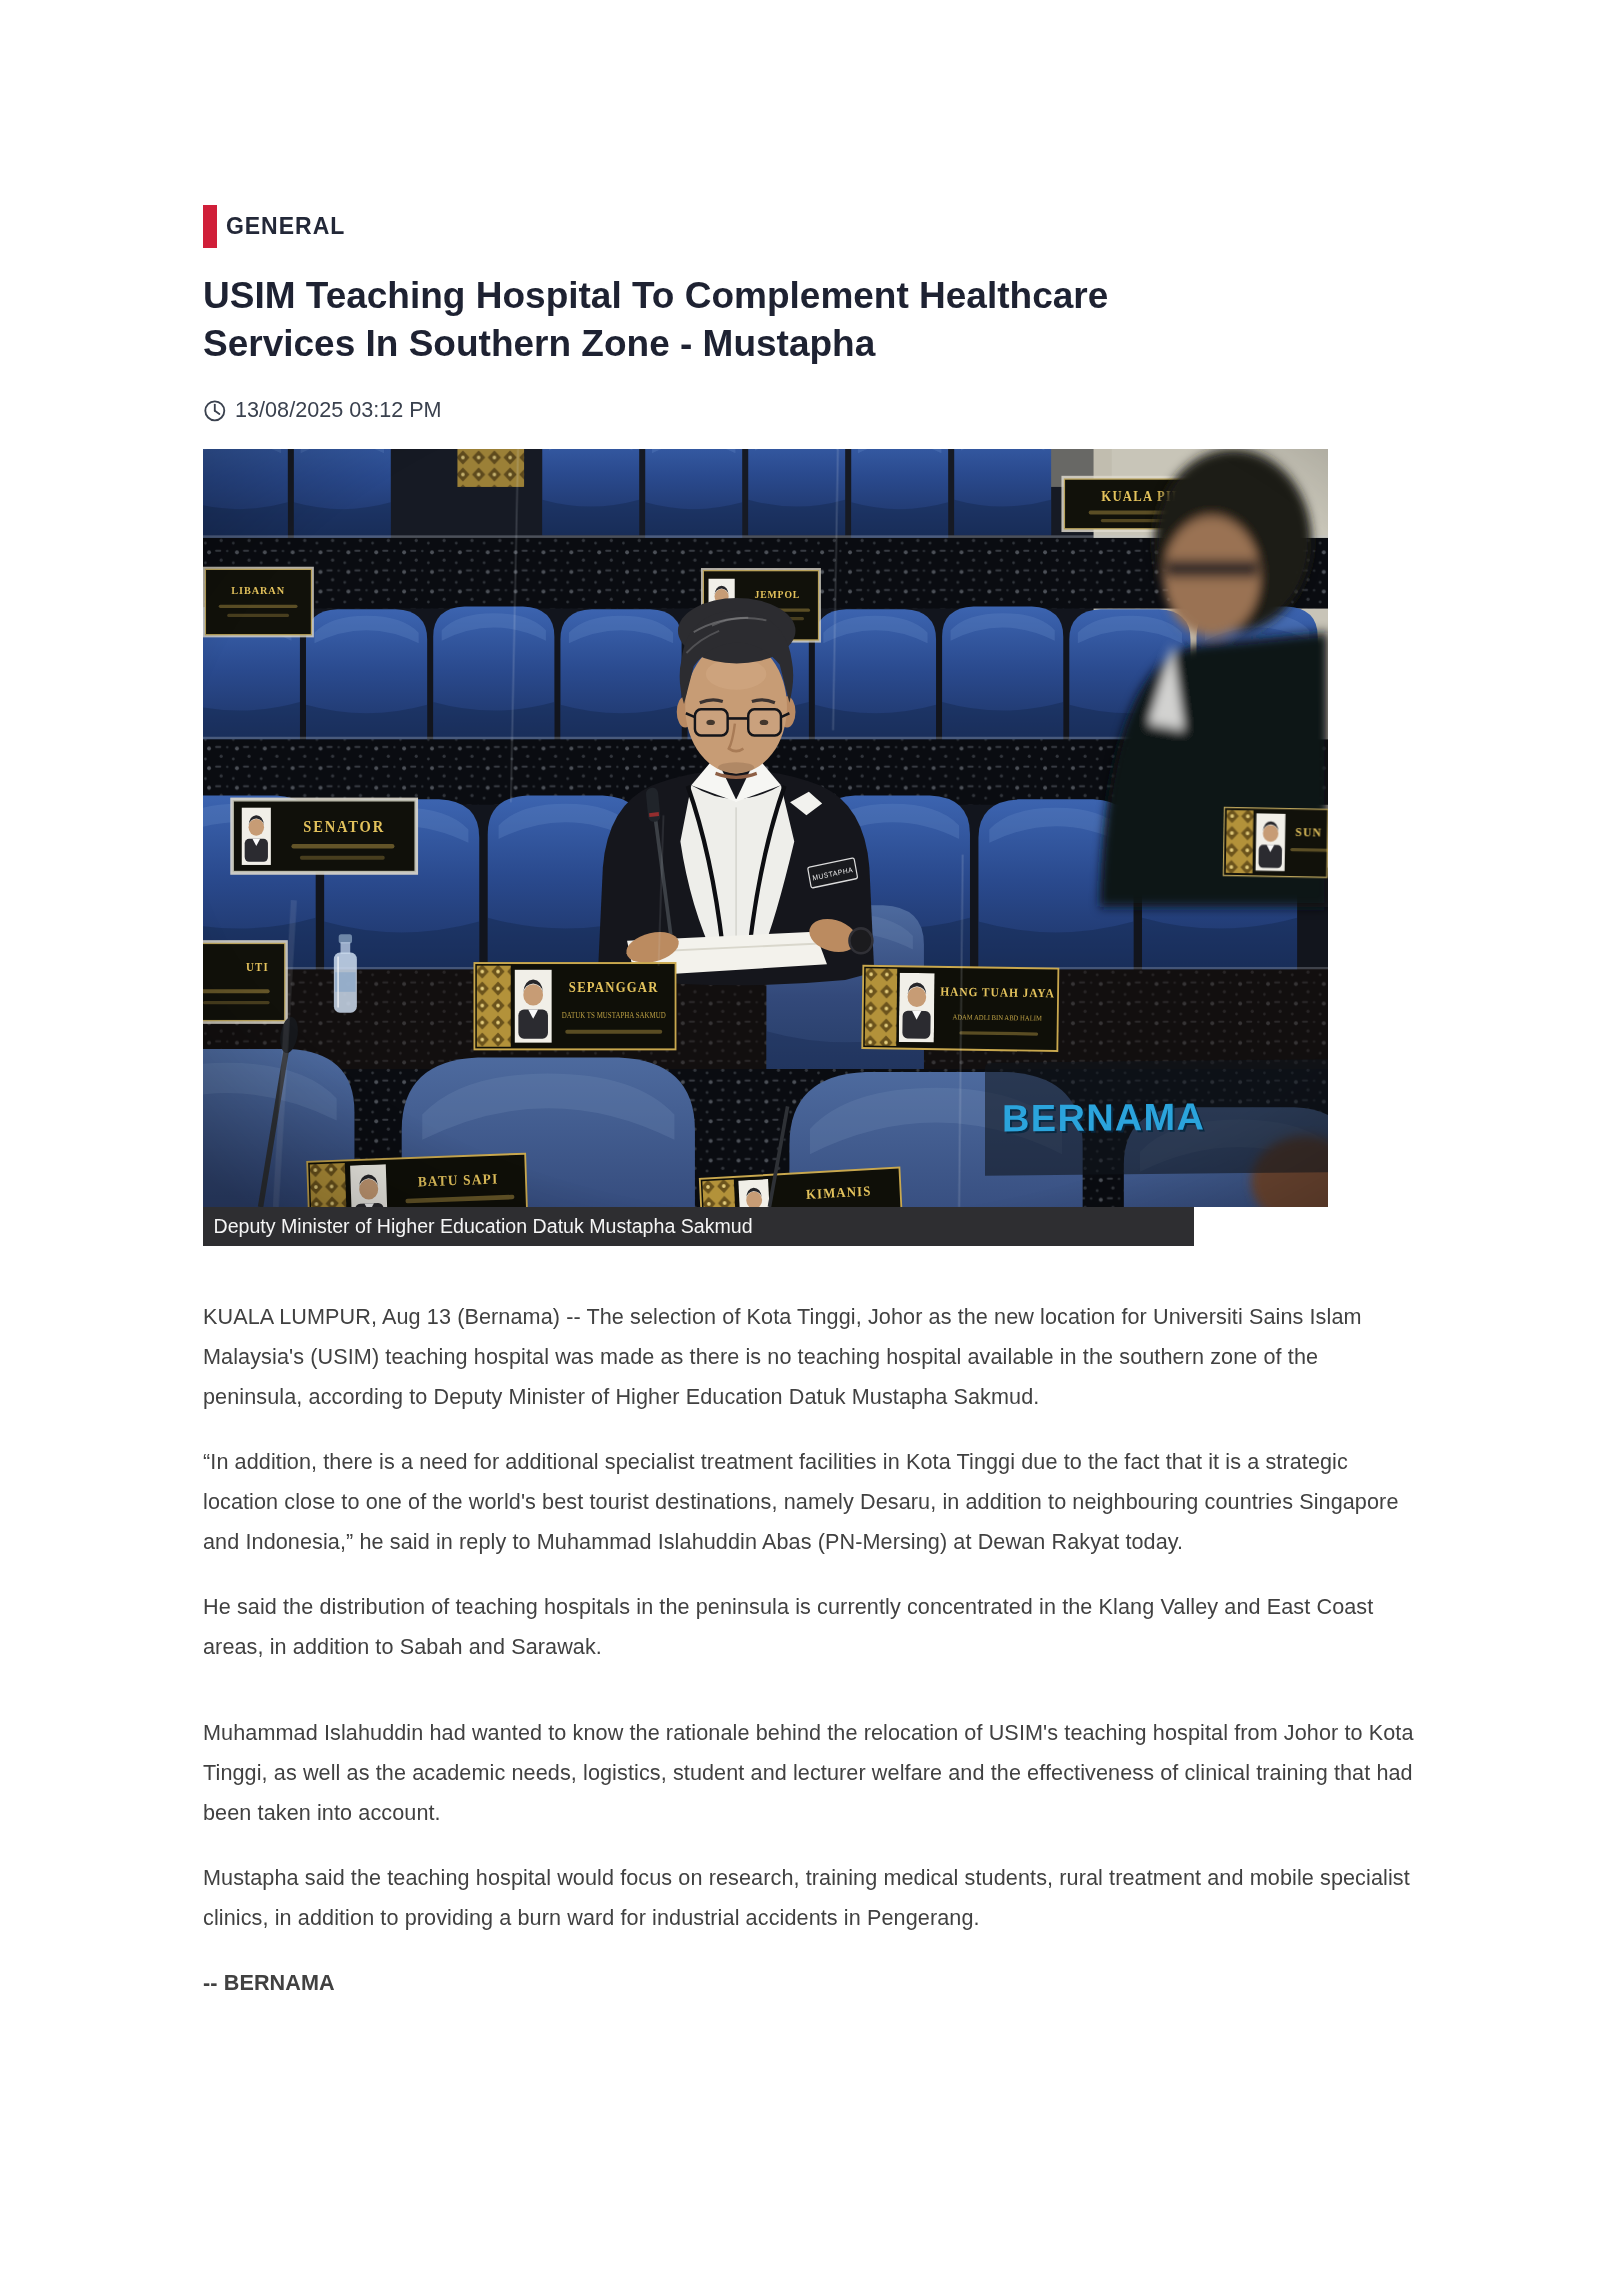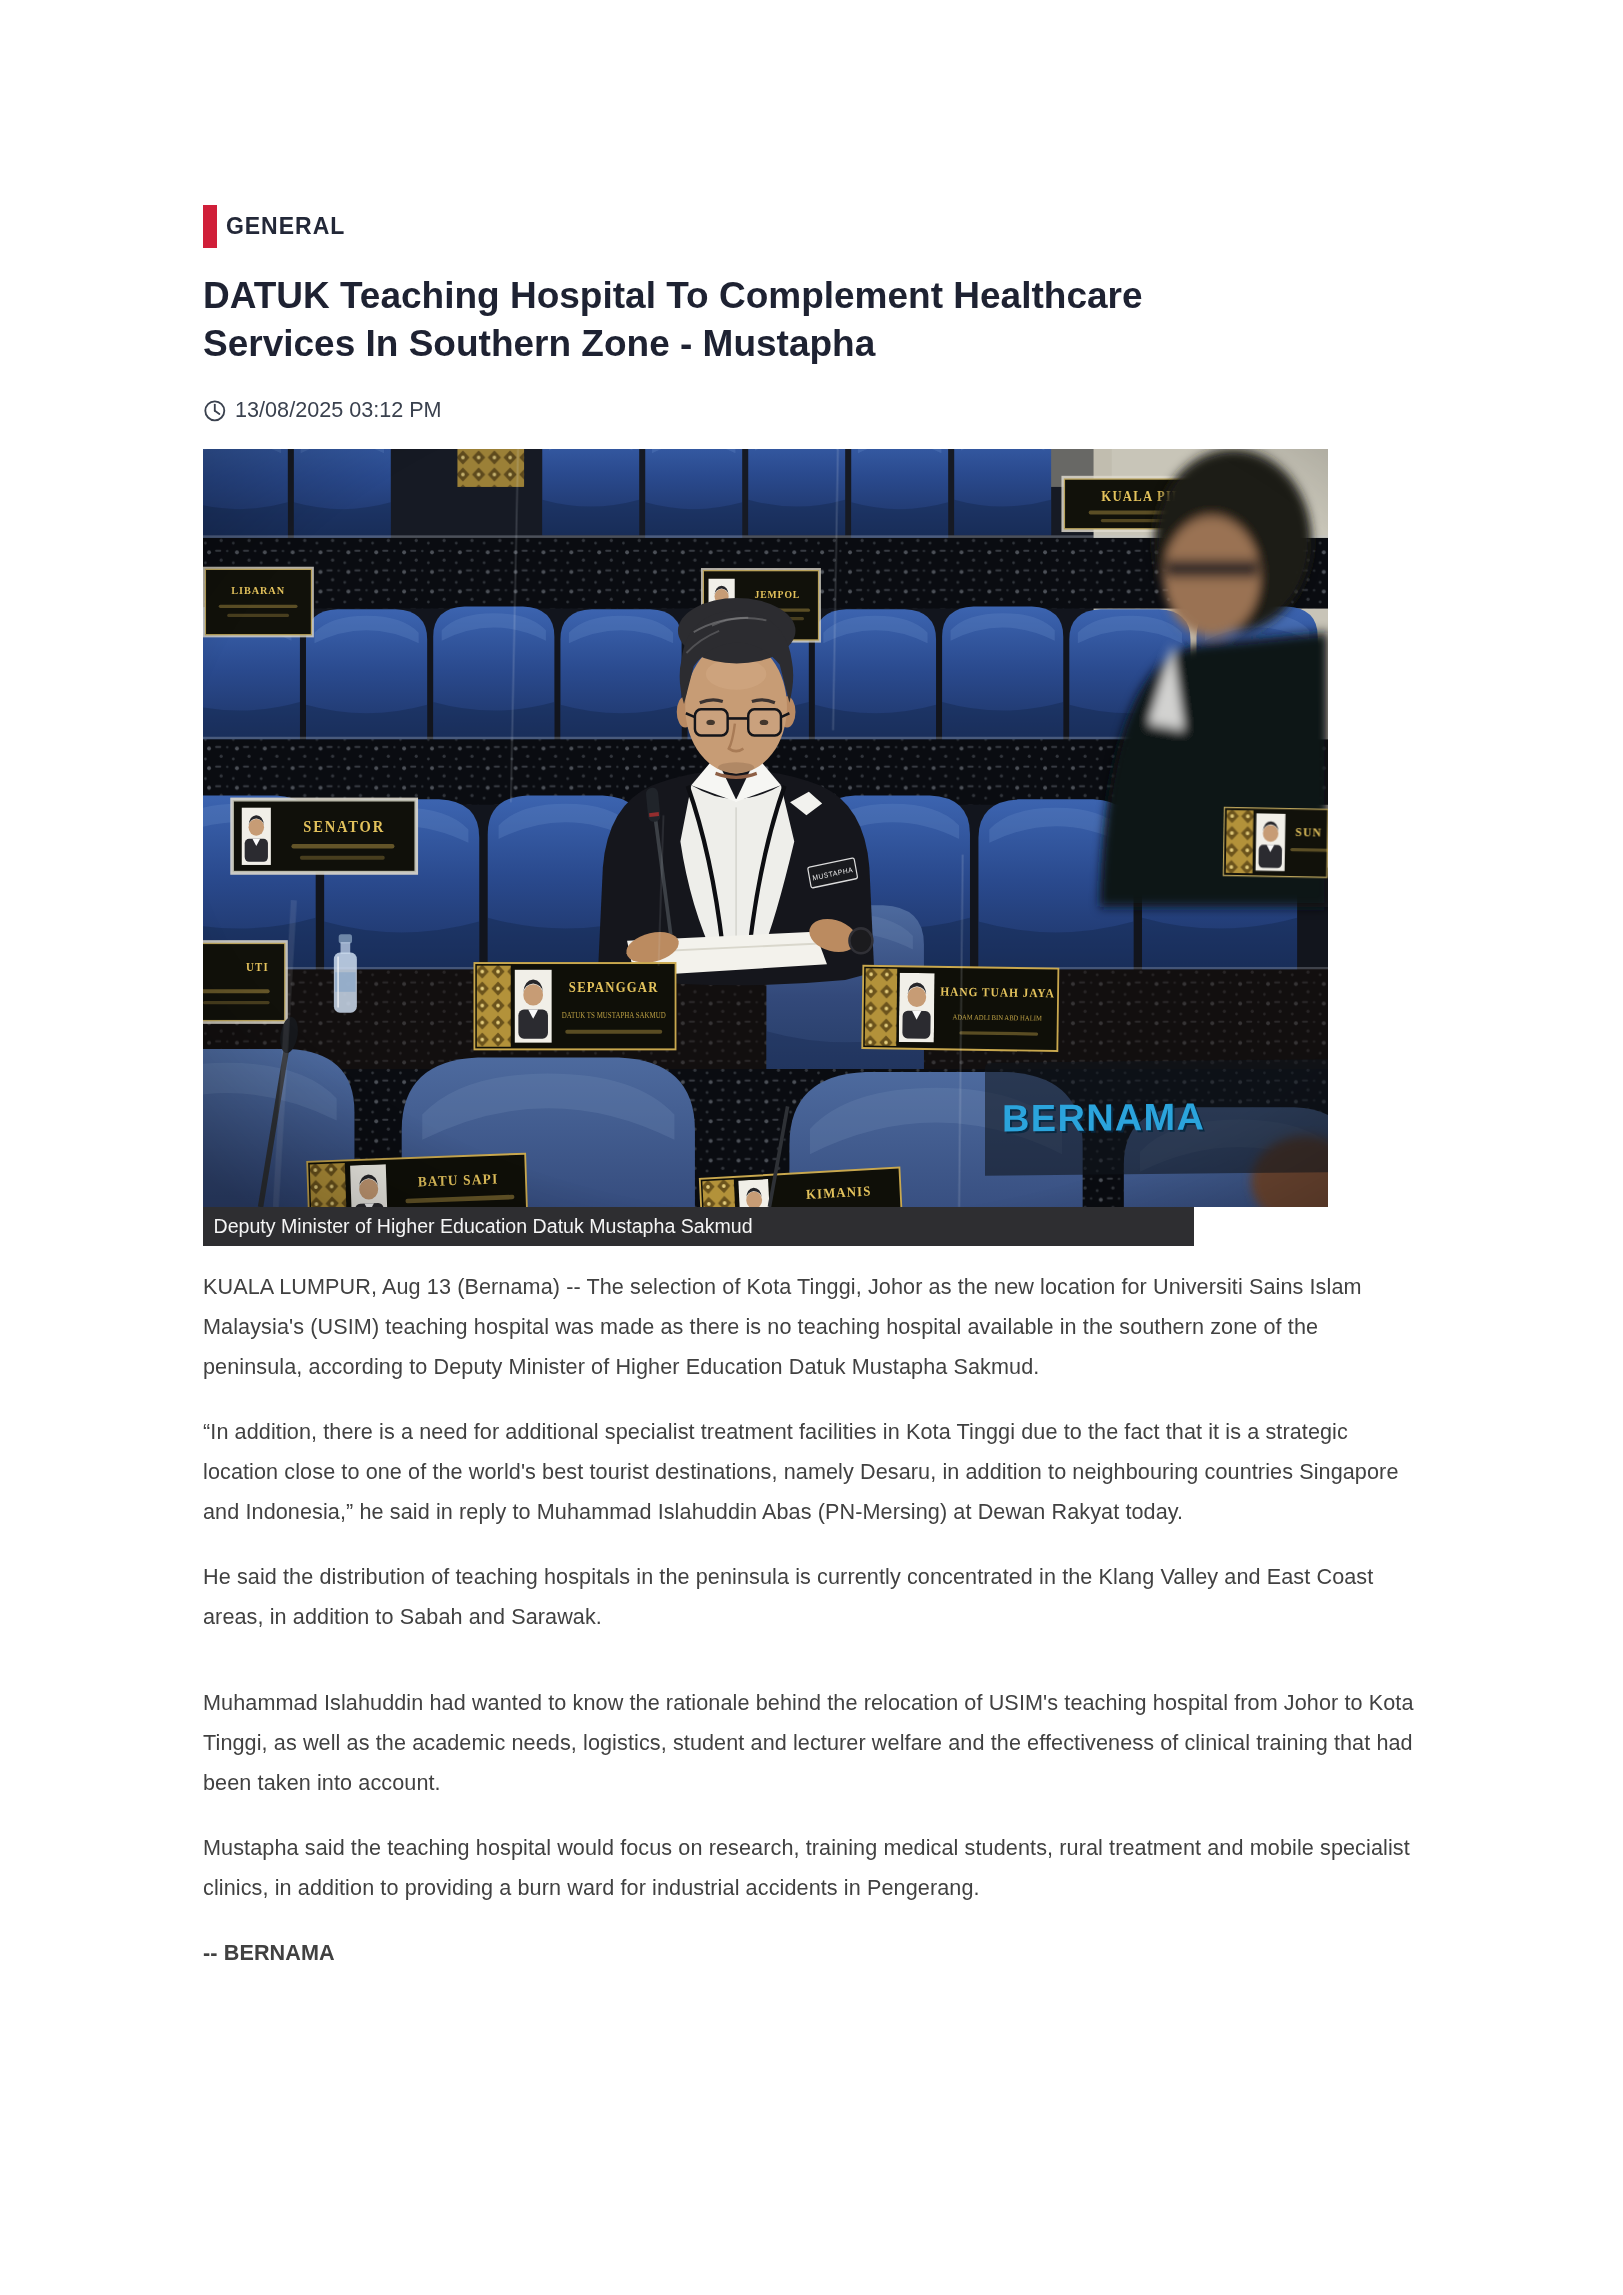--- a/index.html
+++ b/index.html
@@ -16,40 +16,40 @@
   .clock{width:23.6px;height:23.6px;flex:0 0 auto;}
   
   .photo-wrap{position:relative;width:1125px;height:758px;overflow:hidden;background:#12151d;}
   .scene{position:absolute;left:0;top:0;width:100%;height:100%;display:block;}
   .watermark-band{position:absolute;right:0;top:612px;width:343px;height:113px;background:rgba(16,20,28,.58);
     display:flex;align-items:center;padding-left:17px;box-sizing:border-box;border-radius:5.2px 0 0 0;transform:skewY(-0.6deg);}
   .watermark{font-size:38px;font-weight:800;color:#2BA4DC;letter-spacing:1.3px;text-shadow:2px 2px 0 rgba(8,40,64,.9);}
   .caption-bar{width:991px;height:39px;background:#2e2e31;color:#f5f5f5;font-size:19.6px;display:flex;align-items:center;
     padding:0 10.5px;box-sizing:border-box;}
   
-  .body-text{margin-top:21px;font-size:21.6px;line-height:40px;color:#414141;letter-spacing:0.1px;max-width:1215px;}
+  .body-text{margin-top:51px;font-size:21.6px;line-height:40px;color:#414141;letter-spacing:0.1px;max-width:1215px;}
   .body-text p{margin:0 0 25px 0;}
   .body-text p.gap-top{margin-top:46px;}
   .signoff{margin-top:33px;font-weight:bold;}
   
   .plate-name{font-family:"Liberation Serif",serif;font-weight:700;fill:#e3c25c;}
   .plate-sub{font-family:"Liberation Serif",serif;fill:#d9b84e;opacity:.85;}
   .tag-text{font-family:"Liberation Sans",sans-serif;fill:#e9e9e9;letter-spacing:1px;}
 </style>
 </head>
 <body>
 
 <div class="container">
 
   <div class="category-row">
     <span class="accent-bar"></span>
     <span class="category-label">GENERAL</span>
   </div>
 
-  <h1 class="headline">DATUK Teaching Hospital To Complement Healthcare Services In Southern Zone - Mustapha</h1>
+  <h1 class="headline">USIM Teaching Hospital To Complement Healthcare Services In Southern Zone - Mustapha</h1>
 
   <div class="meta-row">
     <svg class="clock" viewBox="0 0 36 36">
       <circle cx="18" cy="18" r="14.5" fill="none" stroke="#3a414e" stroke-width="2.8"></circle>
       <line x1="18" y1="18" x2="18" y2="8.5" stroke="#3a414e" stroke-width="2.8" stroke-linecap="round"></line>
       <line x1="18" y1="18" x2="25" y2="23" stroke="#3a414e" stroke-width="2.8" stroke-linecap="round"></line>
     </svg>
     <span>13/08/2025 03:12 PM</span>
   </div>
 

